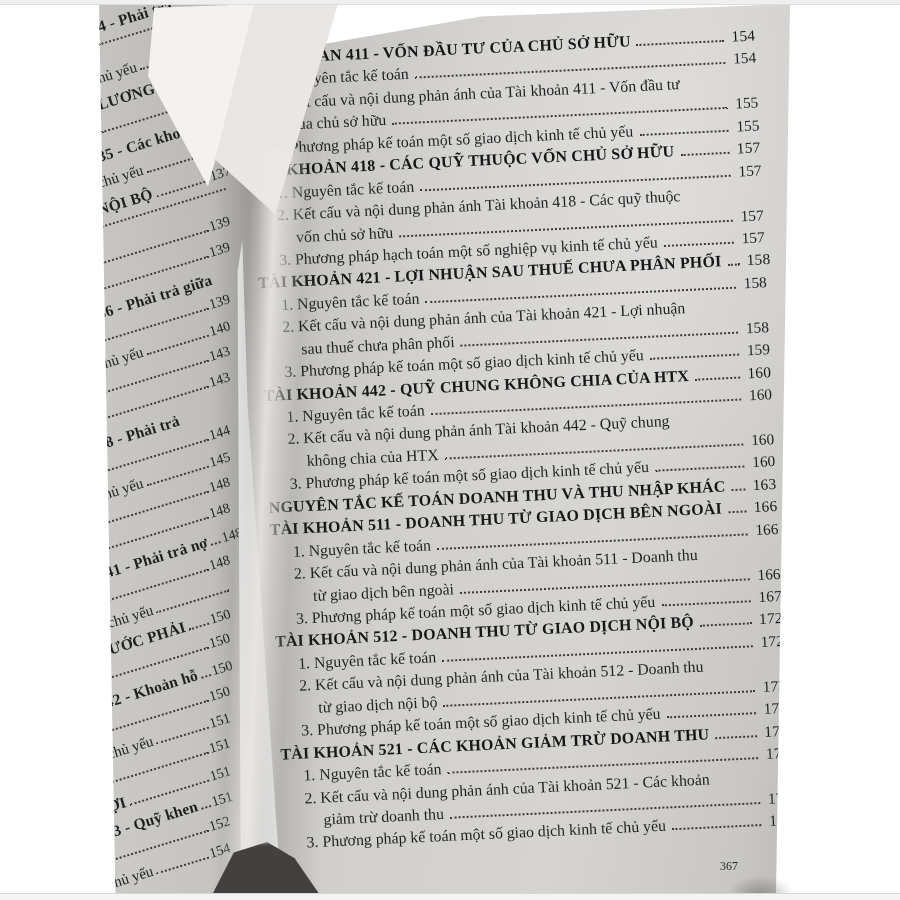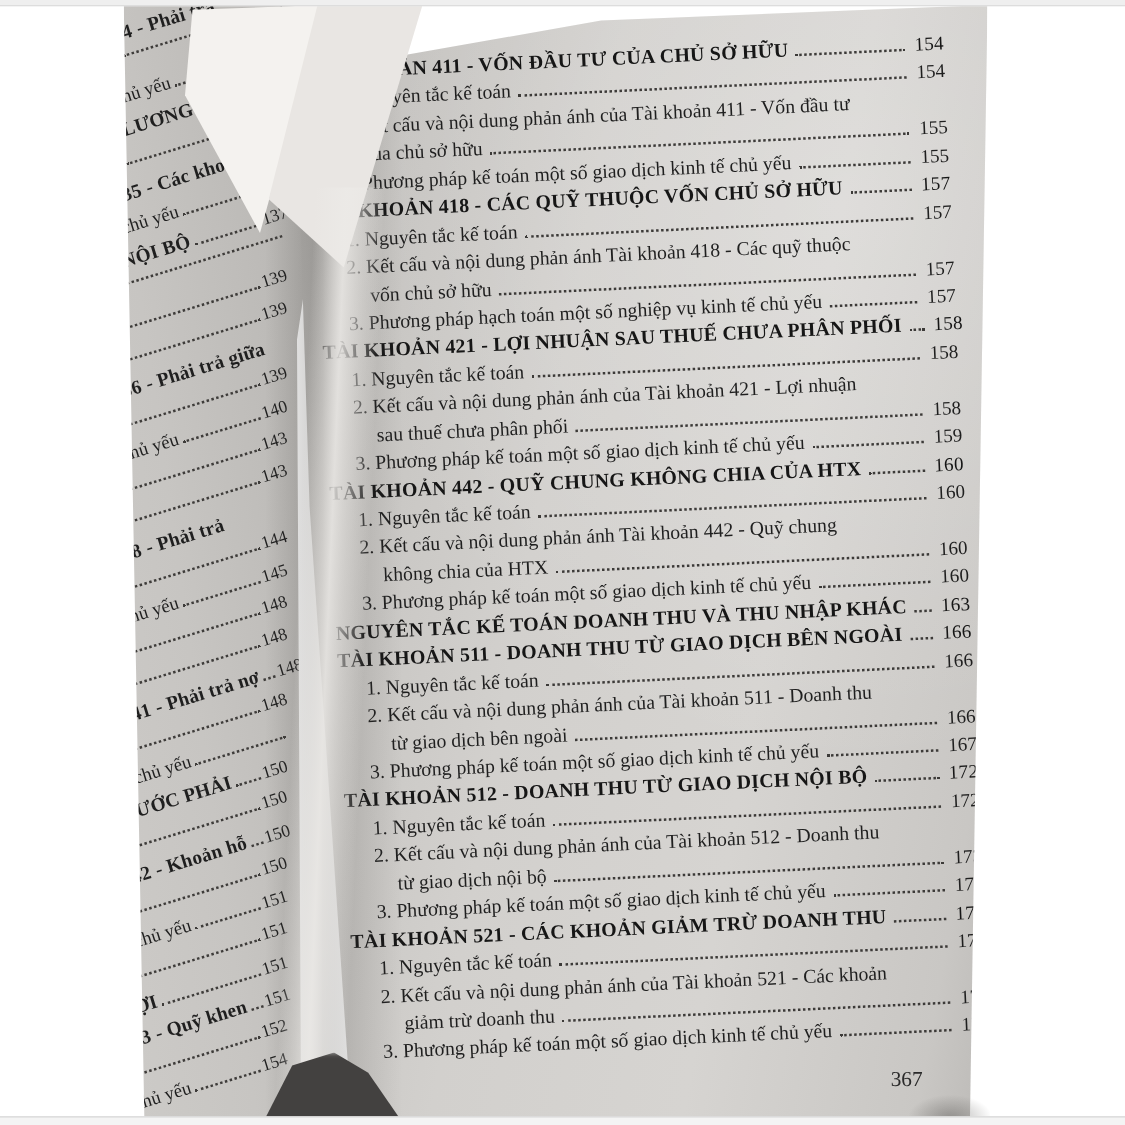--- a/index.html
+++ b/index.html
@@ -50,21 +50,21 @@
   .trow{height:22.45px;font-size:15.8px;}
   .trow.h{font-weight:bold;letter-spacing:.2px;font-size:15.9px;color:#161616;}
   .trow.w{height:44.9px;}
   .lrow{display:flex;align-items:baseline;height:22.45px;}
   .trow.i{padding-left:22px;}
   .trow.w .l1{padding-left:22px;height:22.45px;white-space:nowrap;}
   .trow.w .lrow{padding-left:40px;}
   .trow .lbl{flex:0 0 auto;white-space:nowrap;}
   .trow .dots{flex:1 1 auto;min-width:12px;border-bottom:2.2px dotted #3c3a38;margin:0 3px 4px 6px;}
   .trow .pg{flex:0 0 auto;min-width:28px;text-align:right;font-size:15.3px;font-weight:normal;}
-  .folio{position:absolute;right:52px;bottom:22px;font-size:17px;color:#2a2a2a;}
+  .folio{position:absolute;right:52px;bottom:22px;font-size:12px;color:#2a2a2a;}
 
   
   .spine-shadow{position:absolute;left:176px;top:842px;width:152px;height:58px;z-index:4;
     background:#434140;clip-path:polygon(22% 100%,38% 18%,60% 0%,78% 28%,97% 100%);
     filter:blur(2px);}
   .corner-shadow{position:absolute;right:108px;bottom:6px;width:80px;height:26px;z-index:4;
     background:radial-gradient(60% 100% at 60% 100%,rgba(90,88,85,.45),rgba(90,88,85,0) 70%);}
 </style>
 </head>
 <body>

